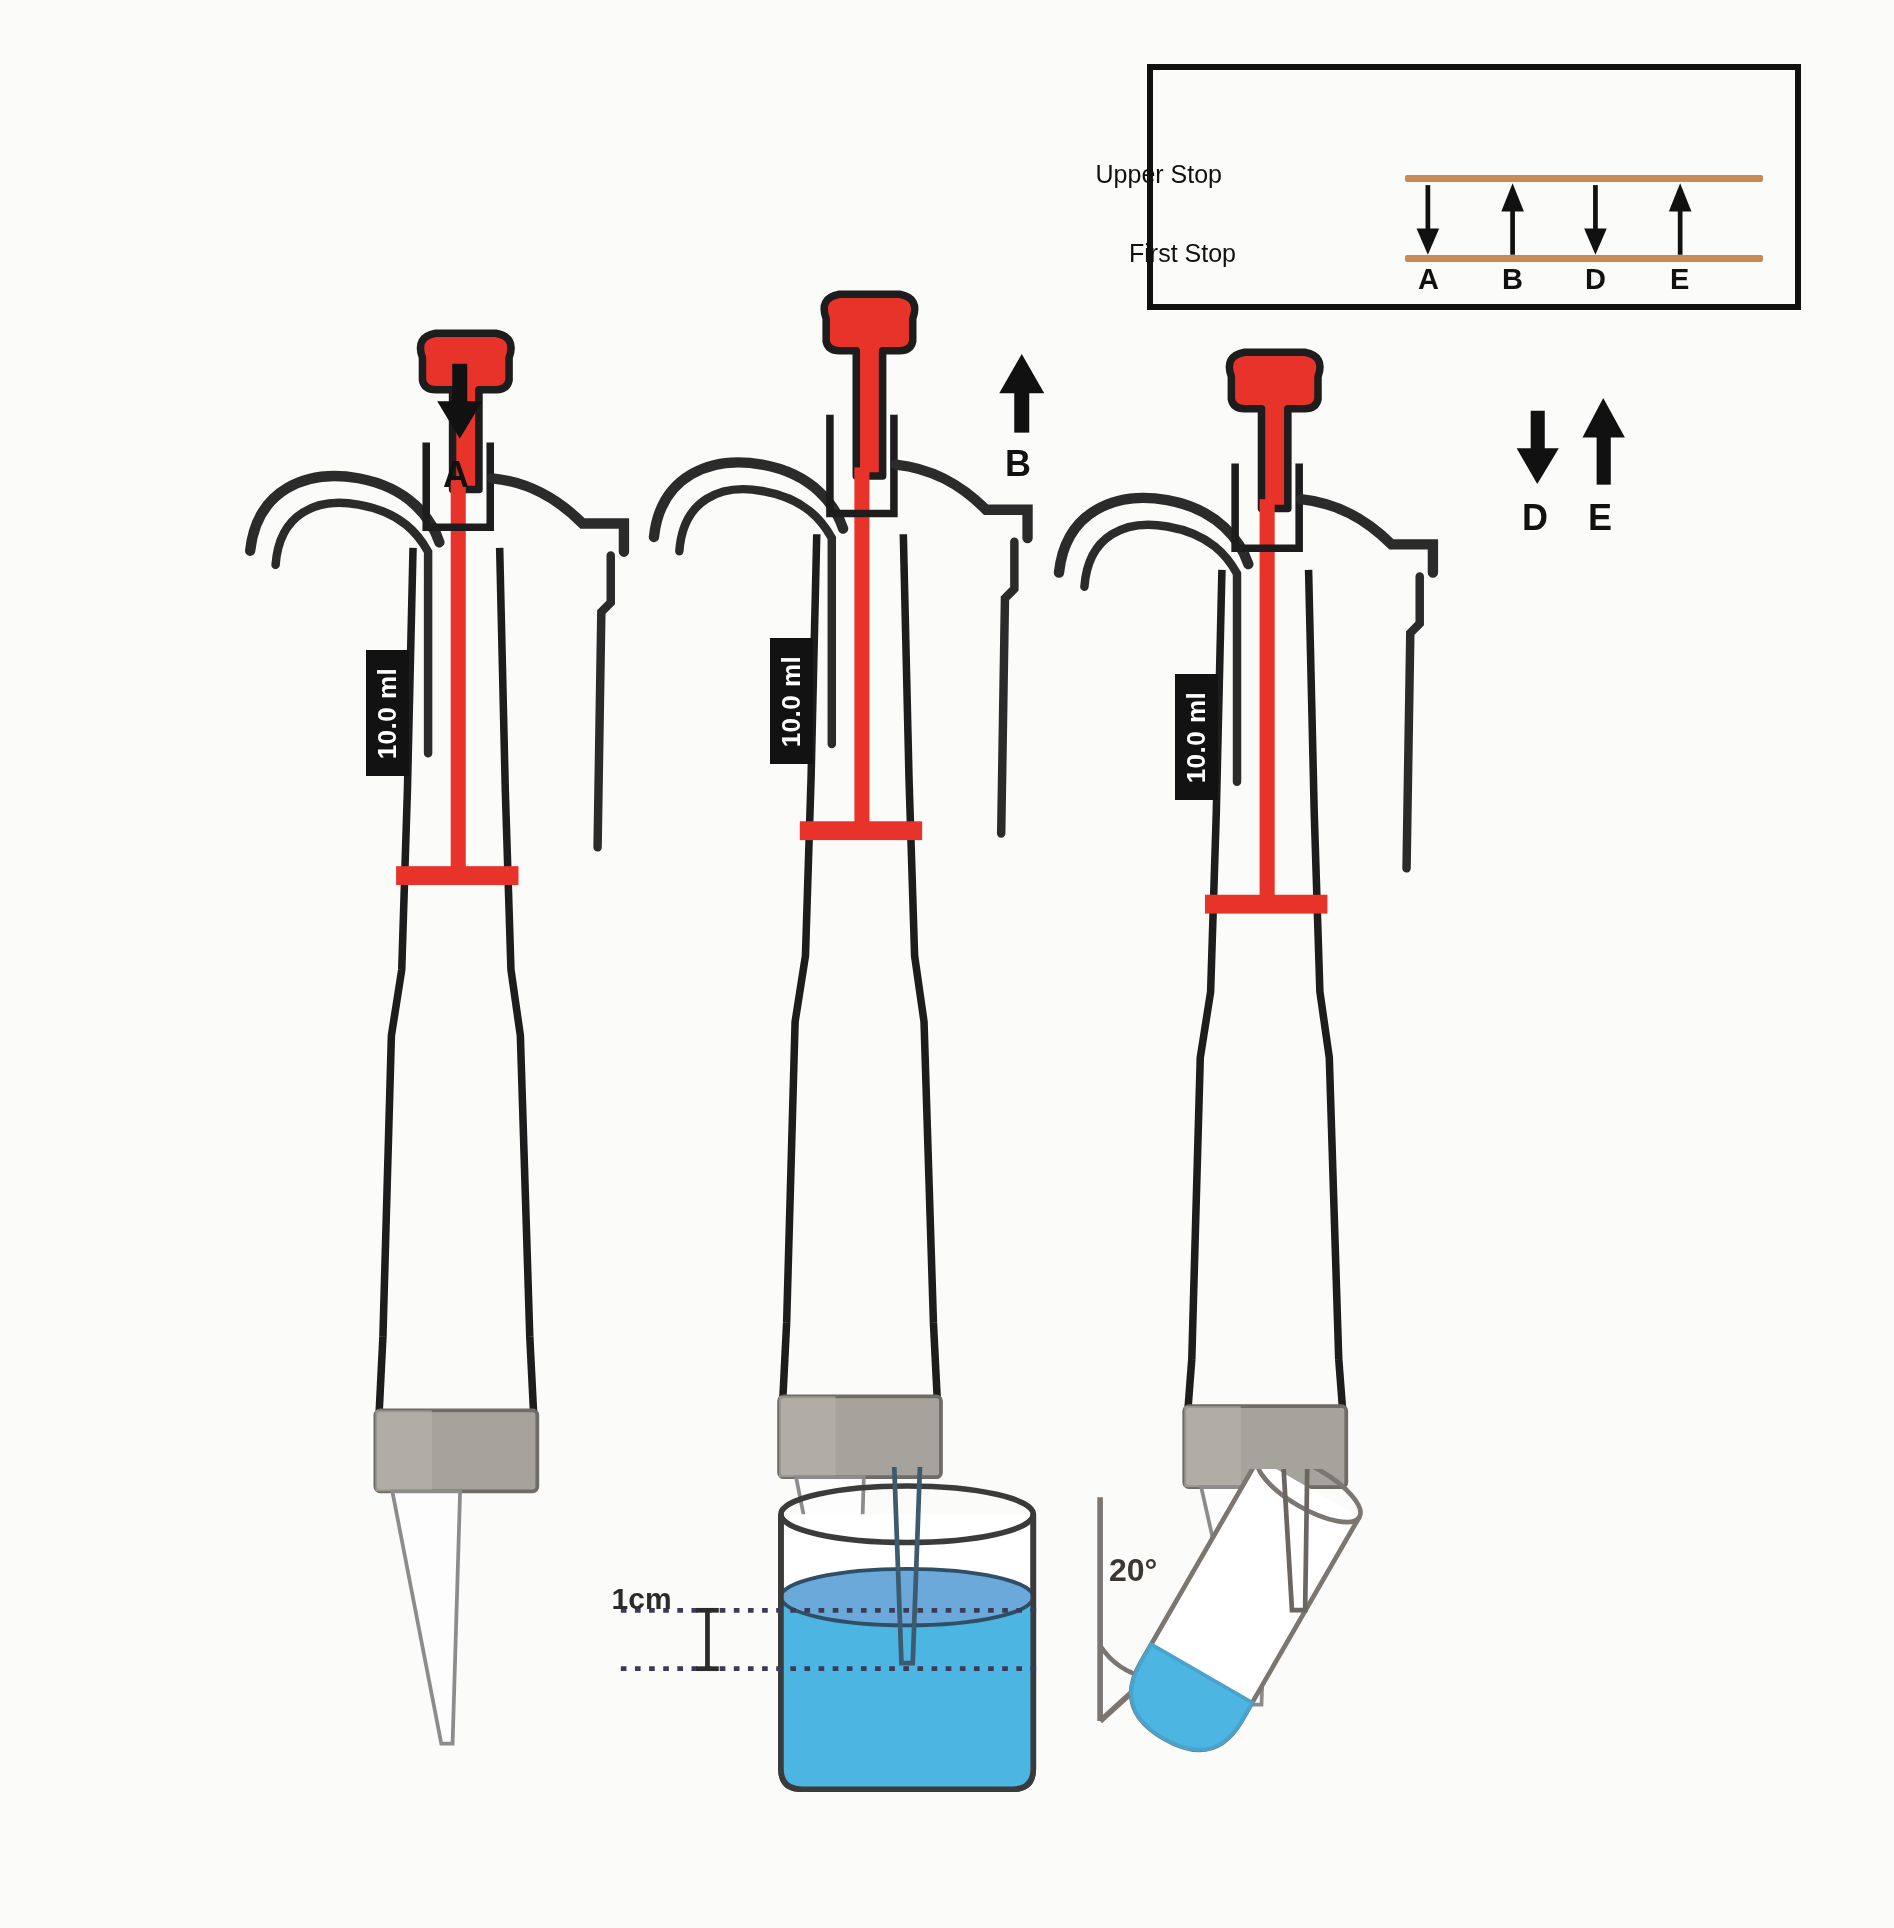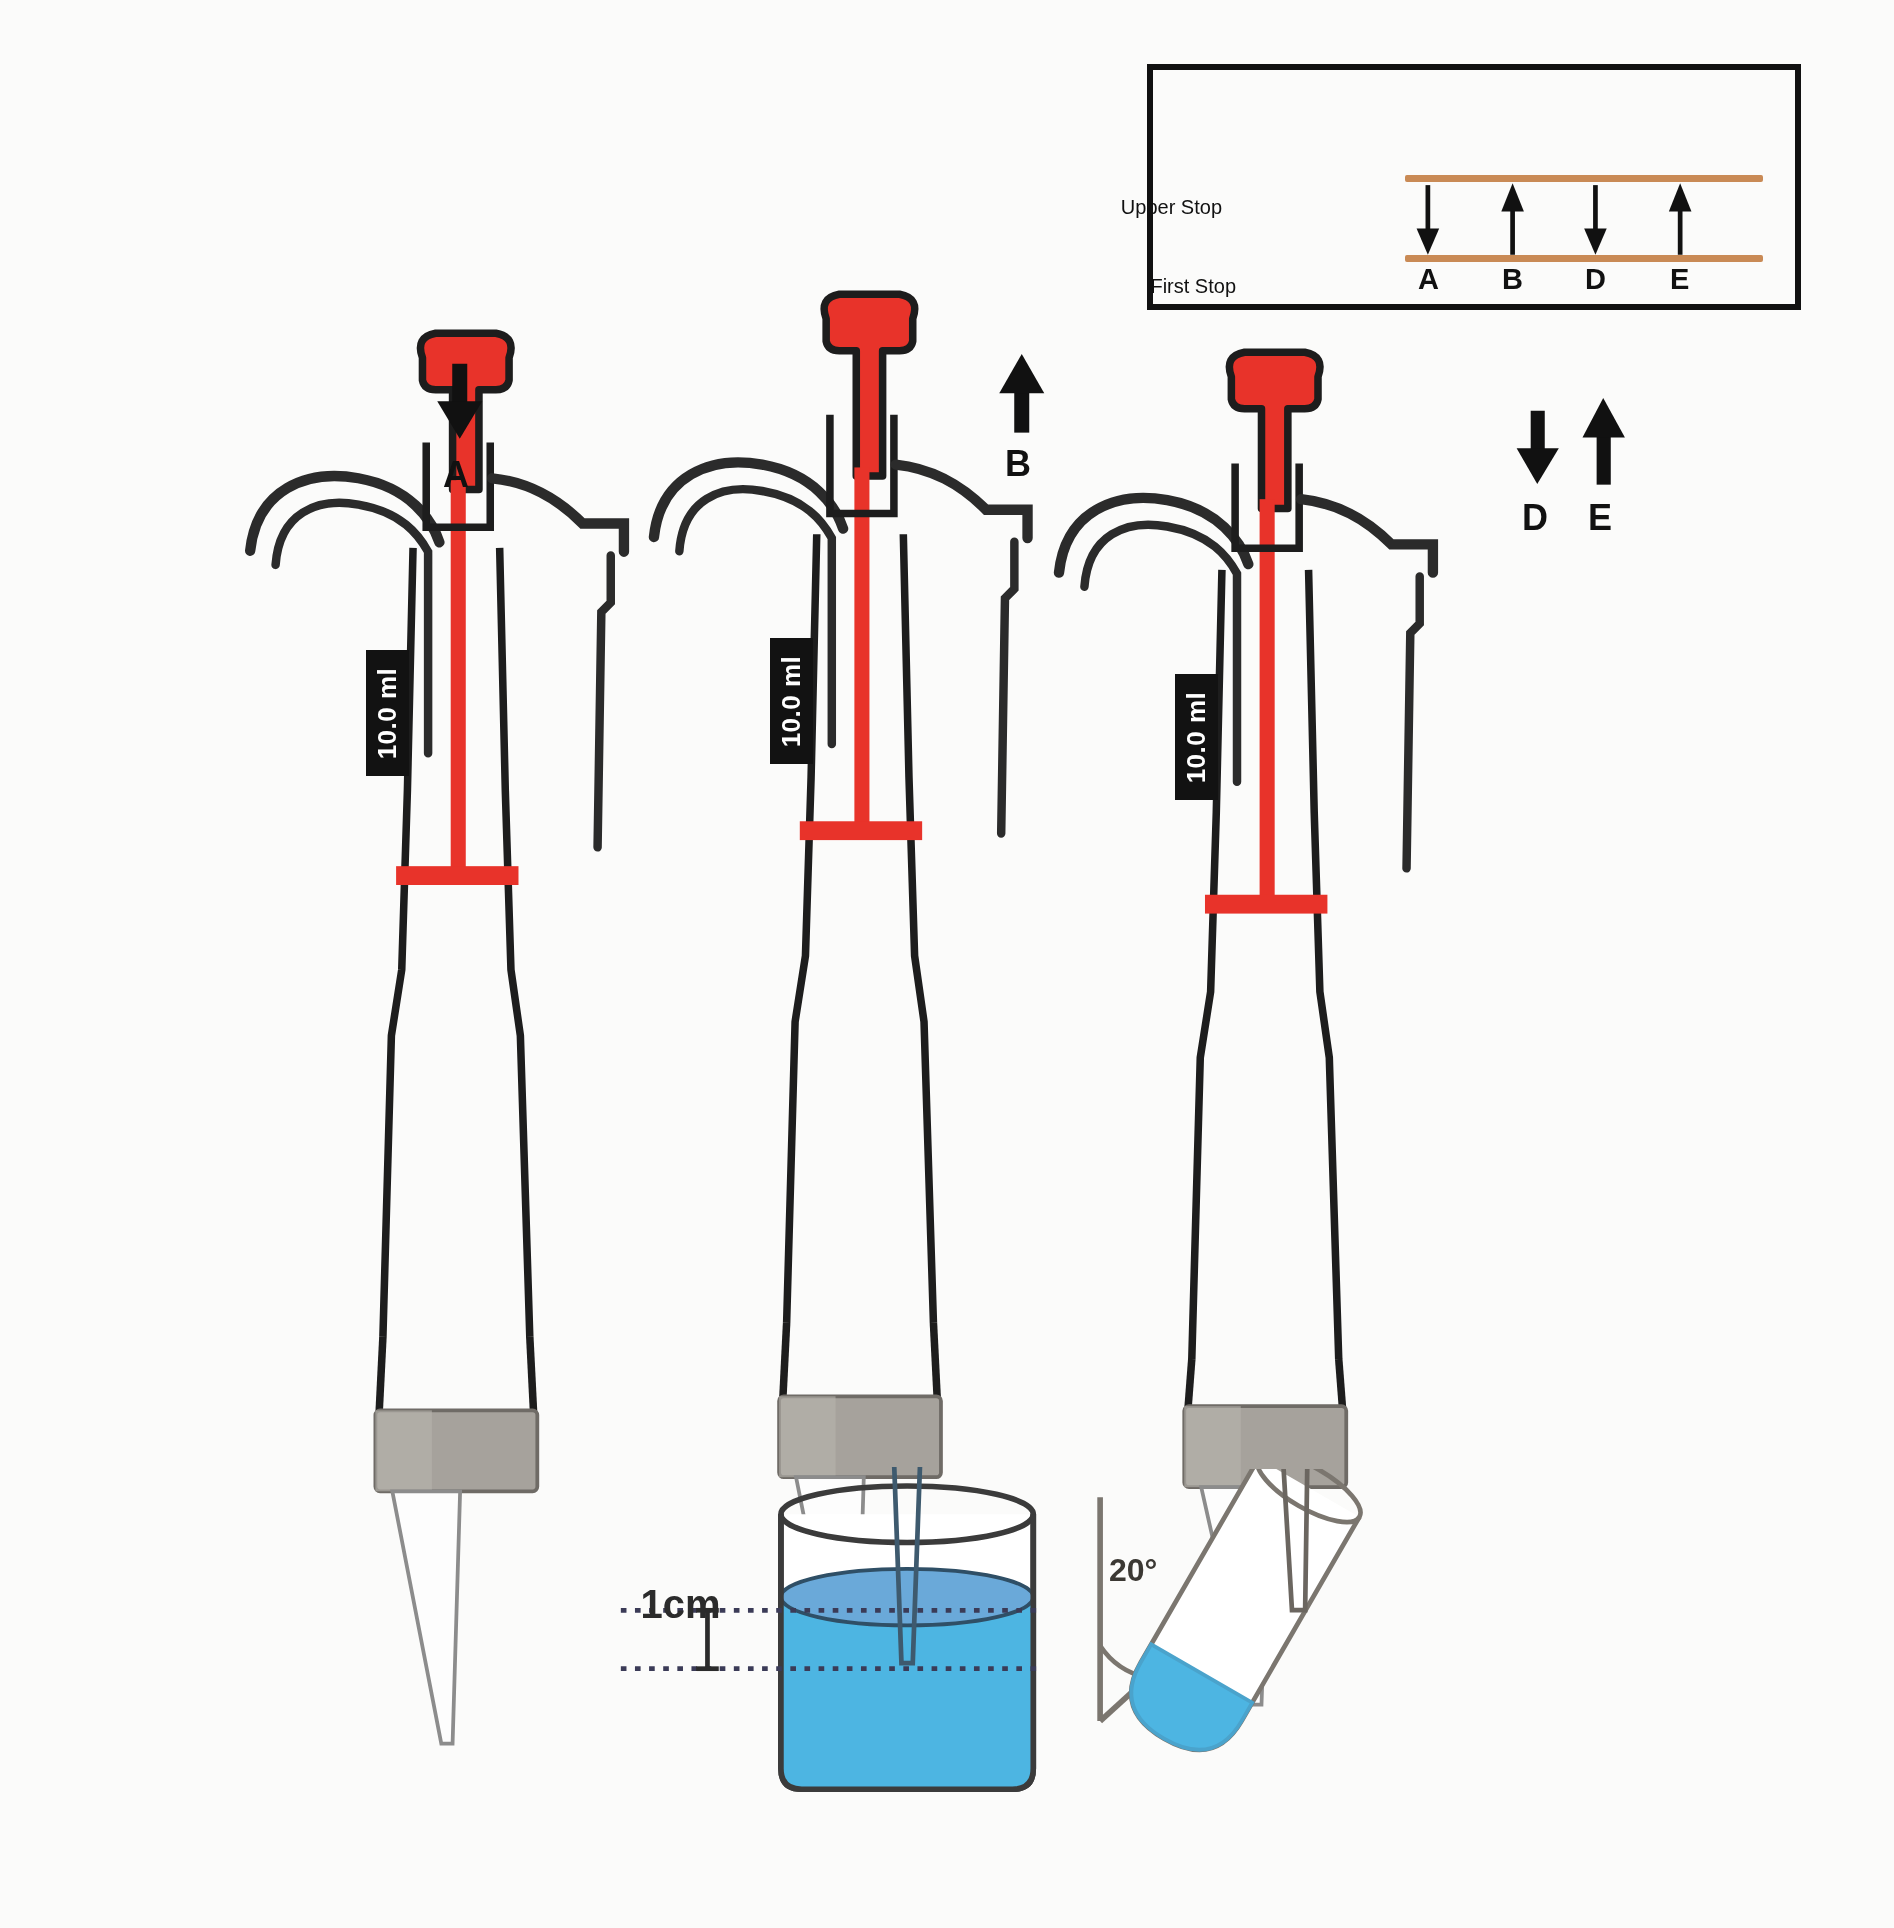--- a/index.html
+++ b/index.html
@@ -23,22 +23,22 @@
     transform:scaleX(0.80);transform-origin:left center;
     white-space:nowrap;font-family:"Liberation Sans", sans-serif;
   }
 
   
   #legend-box{
     position:absolute;left:1147px;top:64px;width:642px;height:234px;
     border:6.6px solid #111111;background:#fbfbfa;
   }
   .legend-lbl{
-    position:absolute;font-size:20px;color:#111;font-weight:500;
-    white-space:nowrap;text-align:right;margin-top:36px;
+    position:absolute;font-size:25px;color:#111;font-weight:500;
+    white-space:nowrap;text-align:right;
   }
   #legend-upper-label{right:573px;top:90px;}
   #legend-first-label{right:559px;top:169px;}
   .stopline{position:absolute;height:6.6px;background:#c98a55;border-radius:1.9px;}
   #upper-stop-line{left:252px;top:105px;width:358px;}
   #first-stop-line{left:252px;top:185px;width:358px;}
   .legend-arrow{position:absolute;}
   .legend-letter{
     position:absolute;font-size:29px;font-weight:bold;color:#111;
   }
@@ -62,23 +62,22 @@
     font-family:"Liberation Sans", sans-serif;letter-spacing:0.5px;
   }
 
   
   .step-letter{
     position:absolute;font-size:36px;font-weight:bold;color:#111;
   }
 
   
   .cm-label{
-    position:absolute;font-size:40px;font-weight:bold;color:#2b2b2b;
+    position:absolute;font-size:30px;font-weight:bold;color:#2b2b2b;
     font-family:"Liberation Sans", sans-serif;
-    margin-left:29px;
   }
   .deg-label{
     position:absolute;font-size:32px;font-weight:bold;color:#3b3833;
     font-family:"Liberation Sans", sans-serif;
   }
 </style>
 </head>
 <body>
 
 <div id="stage">

